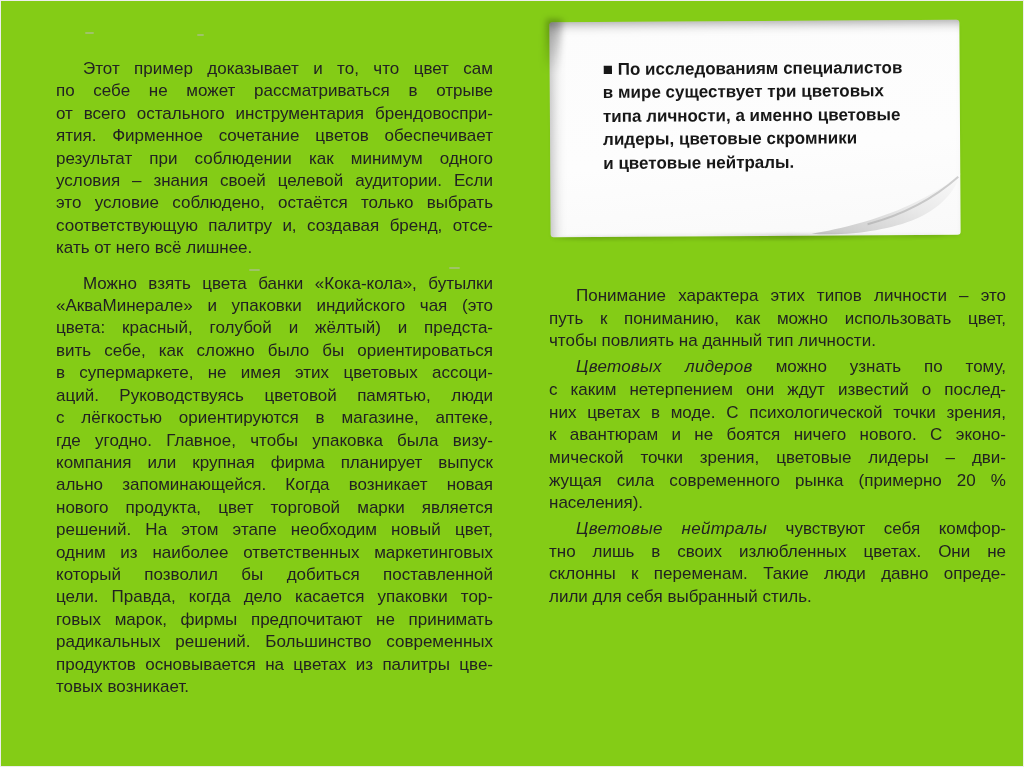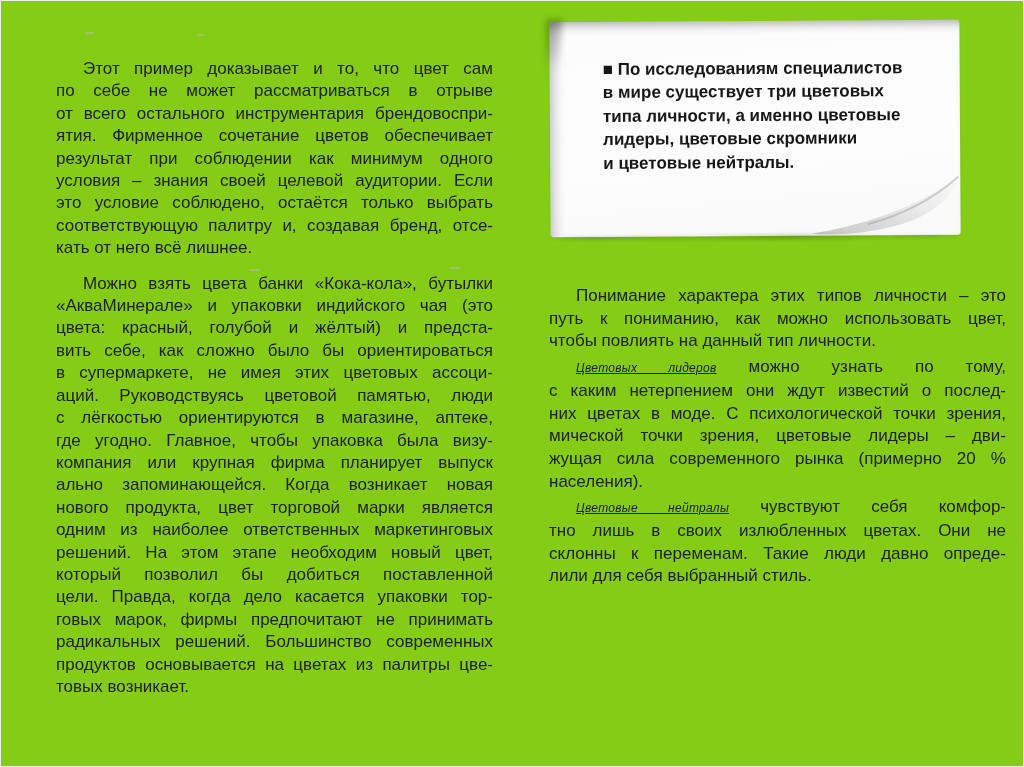--- a/index.html
+++ b/index.html
@@ -37,23 +37,22 @@
   .col-left .para + .para { margin-top: 13px; }
   .col-right .para + .para { margin-top: 3px; }
   .line {
     text-align: justify;
     text-align-last: justify;
   }
   .line.last { text-align-last: left; }
   .line.first { text-indent: 27px; }
   .lead-italic {
     font-style: italic;
-    font-size: 12px;
+    font-size: 17px;
     letter-spacing: 0.3px;
-    text-decoration: underline;
   }
   
   .note {
     position: absolute;
     left: 549px;
     top: 20px;
     width: 410px;
     height: 215px;
     background: linear-gradient(175deg, #fcfcfc 0%, #fdfdfd 60%, #f9f9f9 100%);
     transform: rotate(-0.35deg);
@@ -146,22 +145,22 @@
         <div class="line">«АкваМинерале» и упаковки индийского чая (это</div>
         <div class="line">цвета: красный, голубой и жёлтый) и предста-</div>
         <div class="line">вить себе, как сложно было бы ориентироваться</div>
         <div class="line">в супермаркете, не имея этих цветовых ассоци-</div>
         <div class="line">аций. Руководствуясь цветовой памятью, люди</div>
         <div class="line">с лёгкостью ориентируются в магазине, аптеке,</div>
         <div class="line">где угодно. Главное, чтобы упаковка была визу-</div>
         <div class="line">компания или крупная фирма планирует выпуск</div>
         <div class="line">ально запоминающейся. Когда возникает новая</div>
         <div class="line">нового продукта, цвет торговой марки является</div>
+        <div class="line">решений. На этом этапе необходим новый цвет,</div>
         <div class="line">одним из наиболее ответственных маркетинговых</div>
-        <div class="line">решений. На этом этапе необходим новый цвет,</div>
         <div class="line">который позволил бы добиться поставленной</div>
         <div class="line">цели. Правда, когда дело касается упаковки тор-</div>
         <div class="line">говых марок, фирмы предпочитают не принимать</div>
         <div class="line">радикальных решений. Большинство современных</div>
         <div class="line">продуктов основывается на цветах из палитры цве-</div>
         <div class="line last">товых возникает.</div>
       </div>
   </div>
 
   <div class="note">
@@ -189,20 +188,21 @@
   <div class="col col-right">
     <div class="para">
         <div class="line first">Понимание характера этих типов личности – это</div>
         <div class="line">путь к пониманию, как можно использовать цвет,</div>
         <div class="line last">чтобы повлиять на данный тип личности.</div>
       </div>
     <div class="para">
         <div class="line first"><em class="lead-italic">Цветовых лидеров</em> можно узнать по тому,</div>
         <div class="line">с каким нетерпением они ждут известий о послед-</div>
         <div class="line">них цветах в моде. С психологической точки зрения,</div>
+        <div class="line">к авантюрам и не боятся ничего нового. С эконо-</div>
         <div class="line">мической точки зрения, цветовые лидеры – дви-</div>
         <div class="line">жущая сила современного рынка (примерно 20 %</div>
         <div class="line last">населения).</div>
       </div>
     <div class="para">
         <div class="line first"><em class="lead-italic">Цветовые нейтралы</em> чувствуют себя комфор-</div>
         <div class="line">тно лишь в своих излюбленных цветах. Они не</div>
         <div class="line">склонны к переменам. Такие люди давно опреде-</div>
         <div class="line last">лили для себя выбранный стиль.</div>
       </div>

